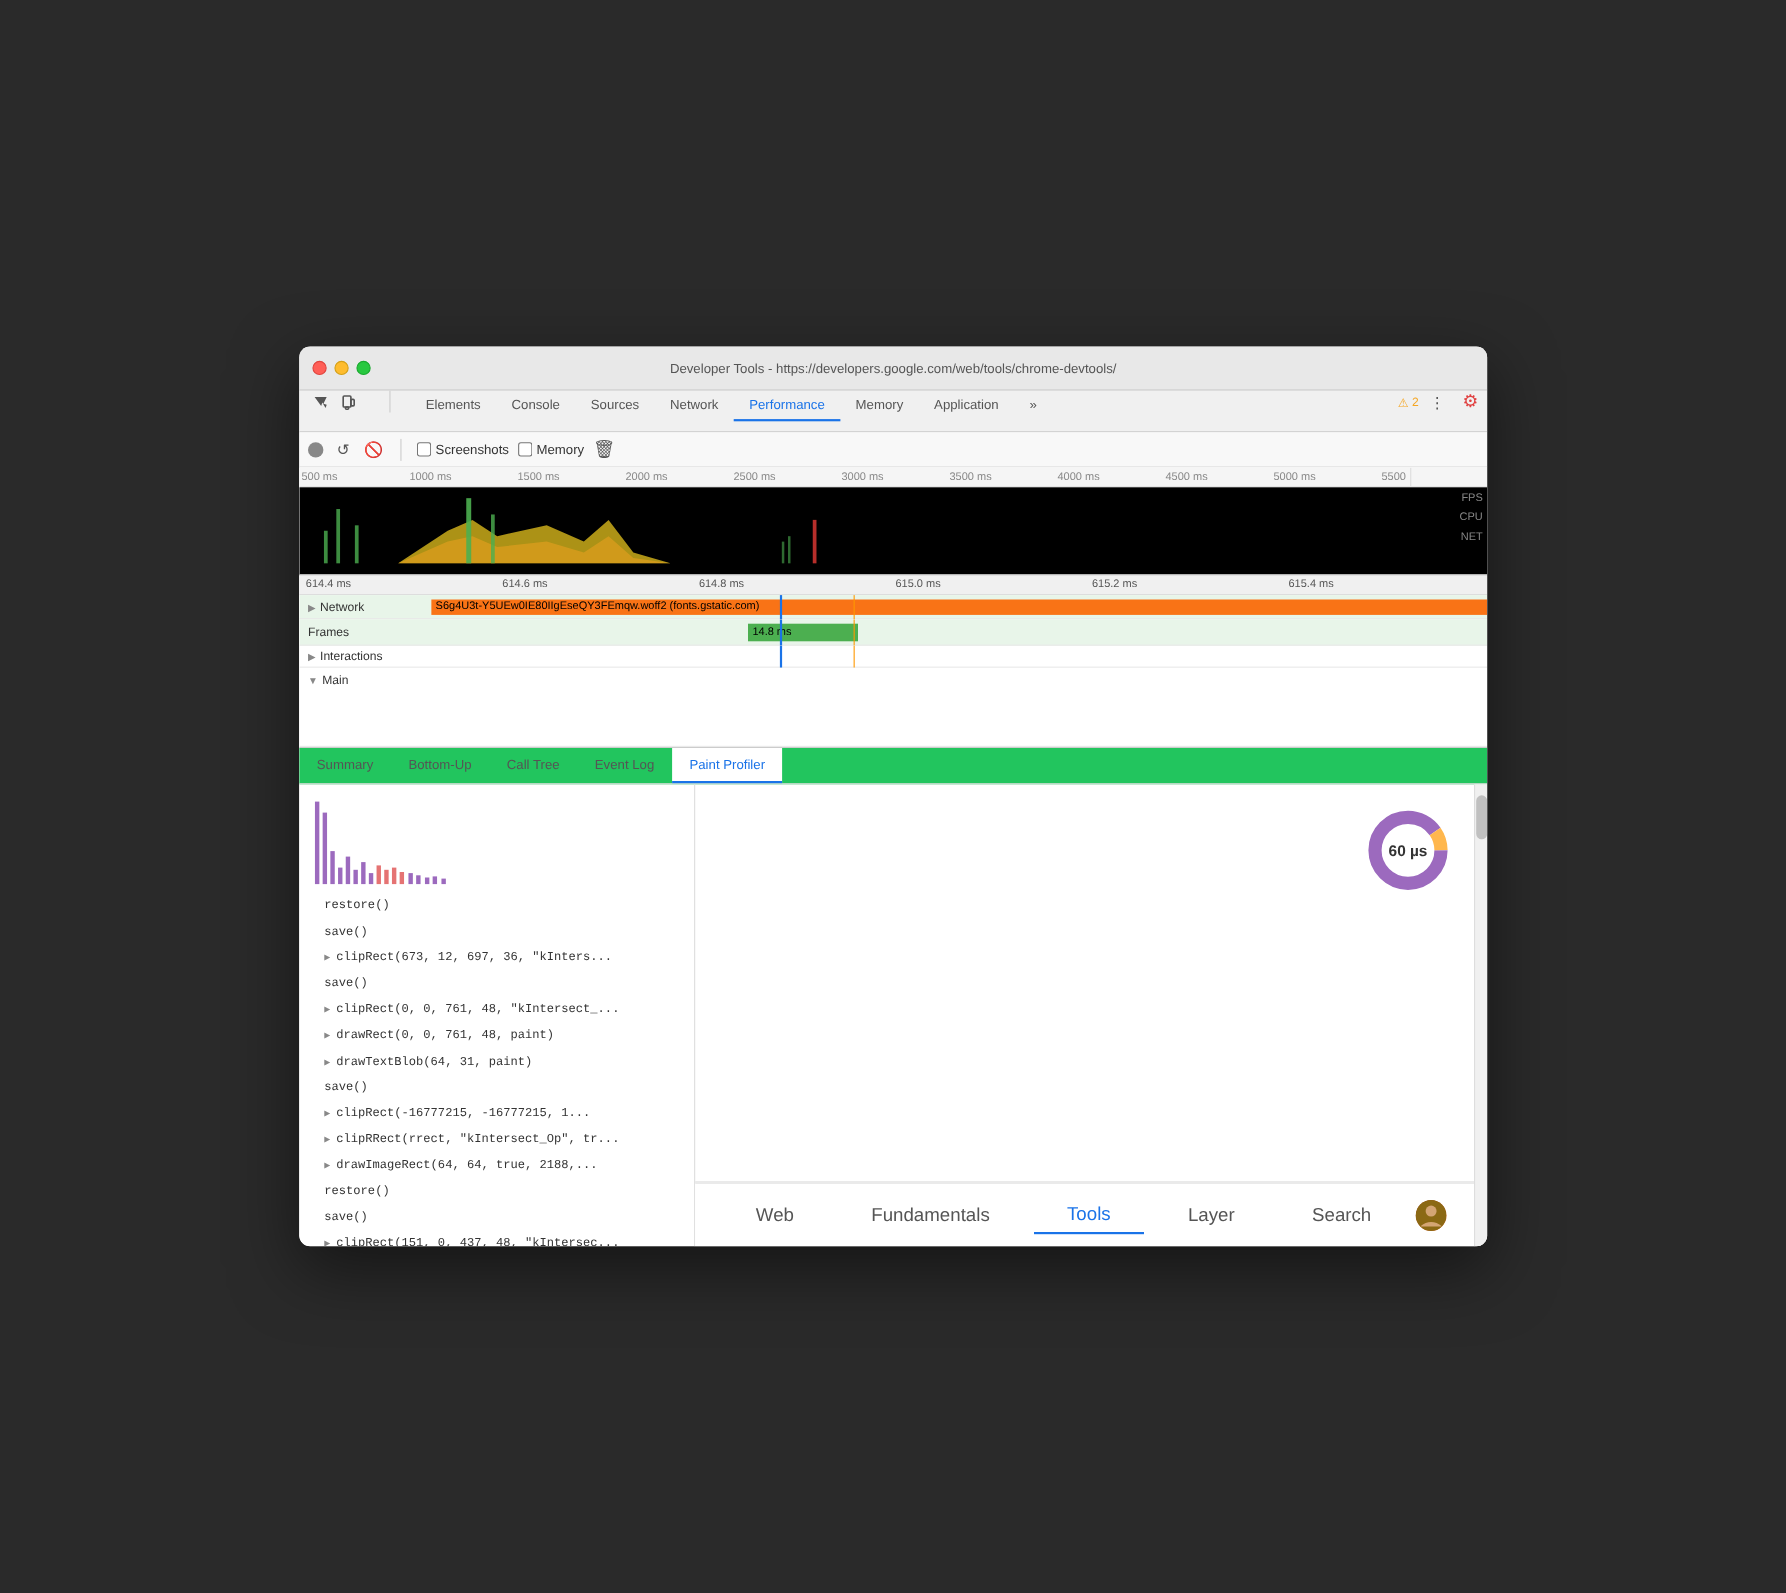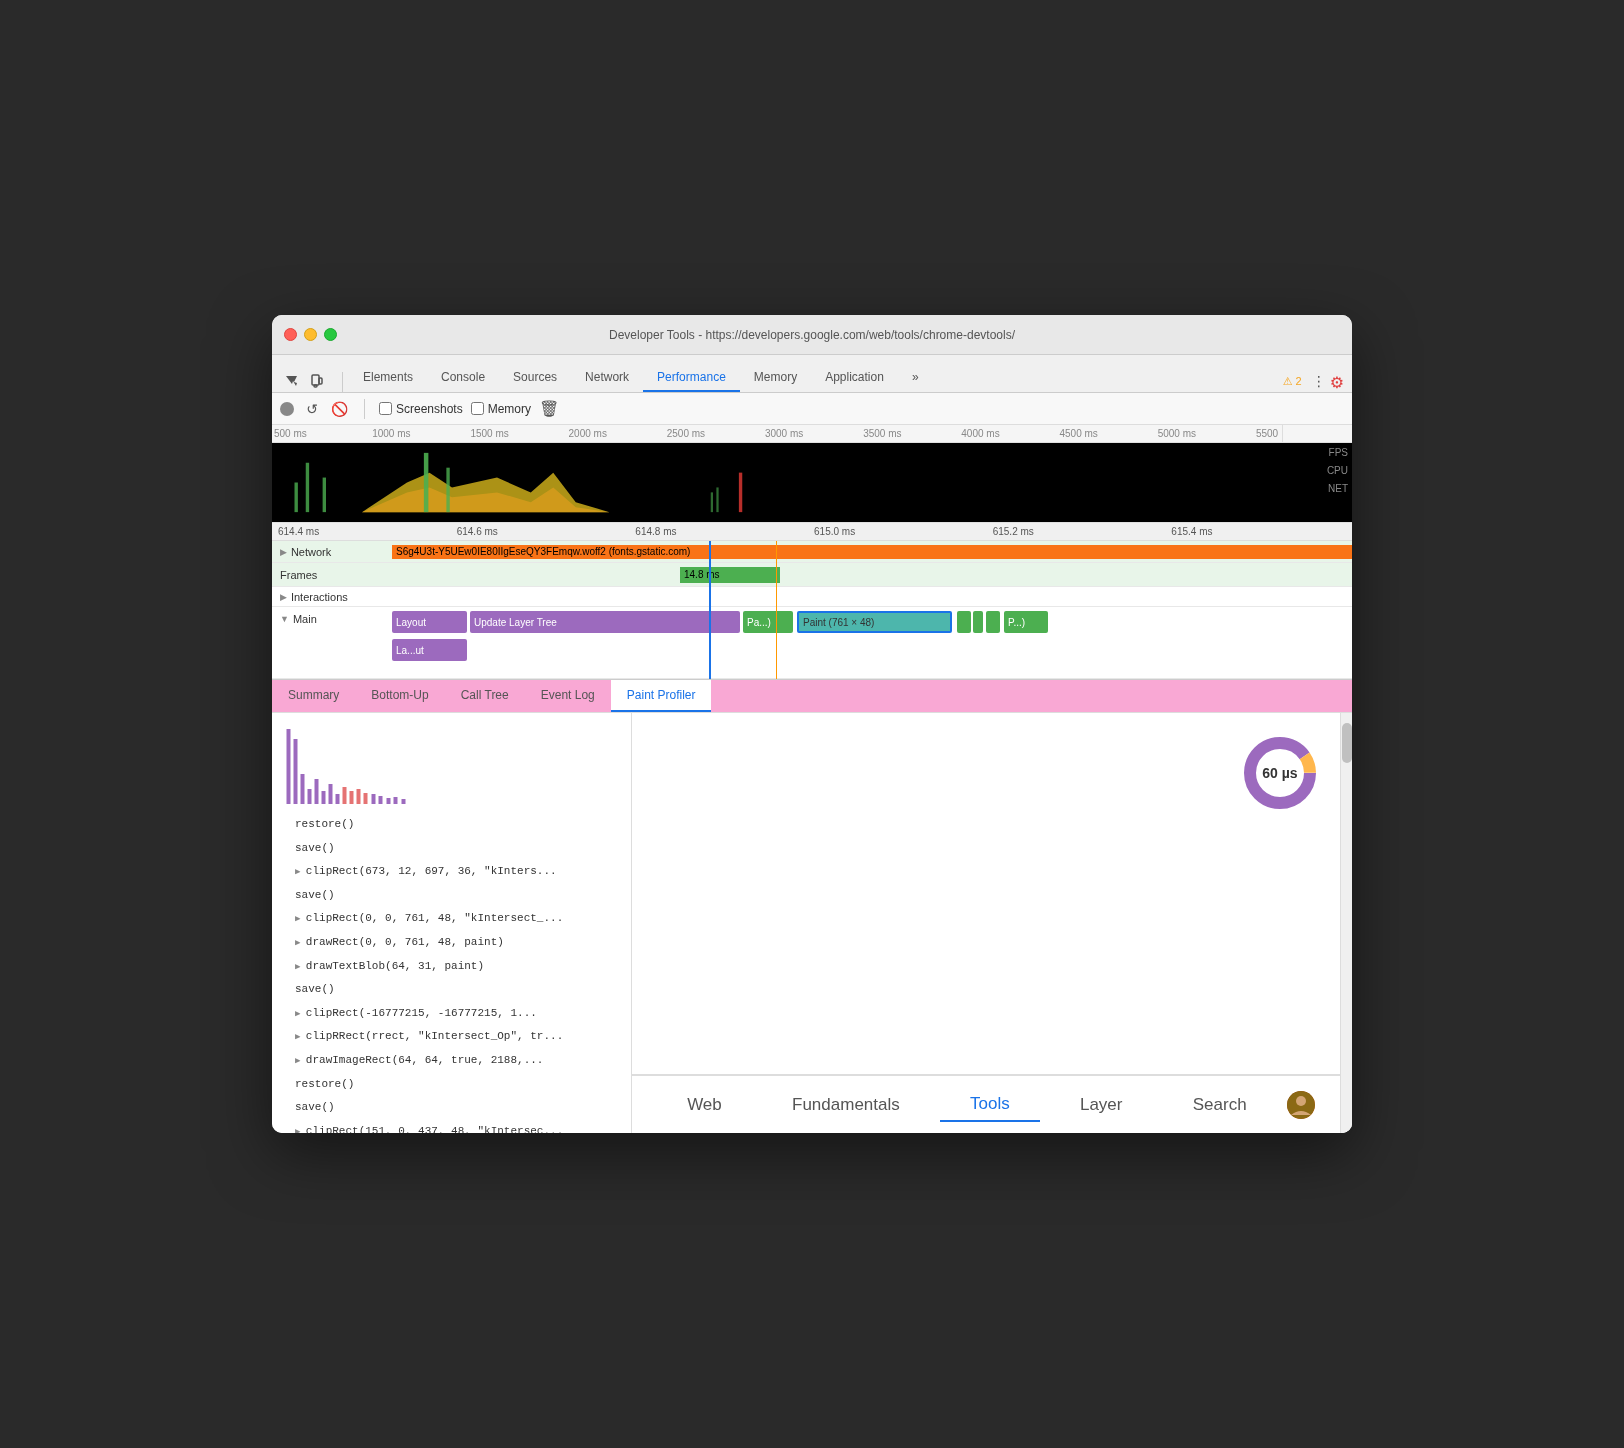--- a/index.html
+++ b/index.html
@@ -46,24 +46,24 @@
       left: 50%;
       transform: translateX(-50%);
       font-size: 12px;
       color: #555;
       white-space: nowrap;
     }
     .toolbar {
       background: #f0f0f0;
       border-bottom: 1px solid #ccc;
       display: flex;
-      align-items: flex-end;
+      align-items: flex-start;
       padding: 0 8px;
       height: 38px;
-      gap: 0;
+      gap: 12px;
     }
     .toolbar-icons {
       display: flex;
       align-items: center;
       gap: 4px;
       margin-right: 8px;
     }
     .tool-icon {
       width: 22px;
       height: 22px;
@@ -279,21 +279,21 @@
     .block-green { background: #4caf50; color: white; }
     .bottom-panel {
       background: white;
       border-top: 1px solid #ccc;
       display: flex;
       flex-direction: column;
     }
     .bottom-tabs {
       display: flex;
       border-bottom: 1px solid #ddd;
-      background: #f9a8d4;
+      background: #22c55e;
     }
     .bottom-tab {
       padding: 8px 16px;
       font-size: 12px;
       color: #555;
       cursor: pointer;
       border-bottom: 2px solid transparent;
     }
     .bottom-tab.active {
       color: #1a73e8;
@@ -571,41 +571,20 @@
           <div style="position:absolute;left:33%;top:0;width:2px;height:100%;background:#1a73e8;z-index:10;"></div>
           <div style="position:absolute;left:40%;top:0;width:1px;height:100%;background:#ff9800;z-index:9;"></div>
         </div>
       </div>
 
       <div class="track-row" style="height:72px;flex-direction:column;align-items:flex-start;">
         <div style="display:flex;align-items:center;width:100%;height:72px;">
           <div class="track-label" style="align-self:flex-start;padding-top:6px;">
             <span style="font-size:9px;color:#888">▼</span>
             <span>Main</span>
-          </div>
-          <div class="track-content" style="position:relative;height:72px;overflow:hidden;">
-
-            <div class="main-block block-purple" style="left:0;top:4px;width:75px;">Layout</div>
-
-            <div class="main-block block-purple" style="left:78px;top:4px;width:270px;">Update Layer Tree</div>
-
-            <div class="main-block block-green" style="left:351px;top:4px;width:50px;">Pa...)</div>
-
-            <div class="main-block" style="left:405px;top:4px;width:155px;background:#4db6ac;border:2px solid #1a73e8;color:#333;">Paint (761 × 48)</div>
-
-            <div style="position:absolute;left:565px;top:4px;width:14px;height:22px;background:#4caf50;border-radius:2px;"></div>
-            <div style="position:absolute;left:581px;top:4px;width:10px;height:22px;background:#4caf50;border-radius:2px;"></div>
-            <div style="position:absolute;left:594px;top:4px;width:14px;height:22px;background:#4caf50;border-radius:2px;"></div>
-
-            <div class="main-block block-green" style="left:612px;top:4px;width:44px;">P...)</div>
-
-            <div class="main-block block-purple" style="left:0;top:32px;width:75px;">La...ut</div>
-
-            <div style="position:absolute;left:33%;top:0;width:2px;height:100%;background:#1a73e8;z-index:10;"></div>
-            <div style="position:absolute;left:40%;top:0;width:1px;height:100%;background:#ff9800;z-index:9;"></div>
           </div>
         </div>
       </div>
     </div>
   </div>
 
   <div class="bottom-panel">
 
     <div class="bottom-tabs">
       <div class="bottom-tab">Summary</div>

